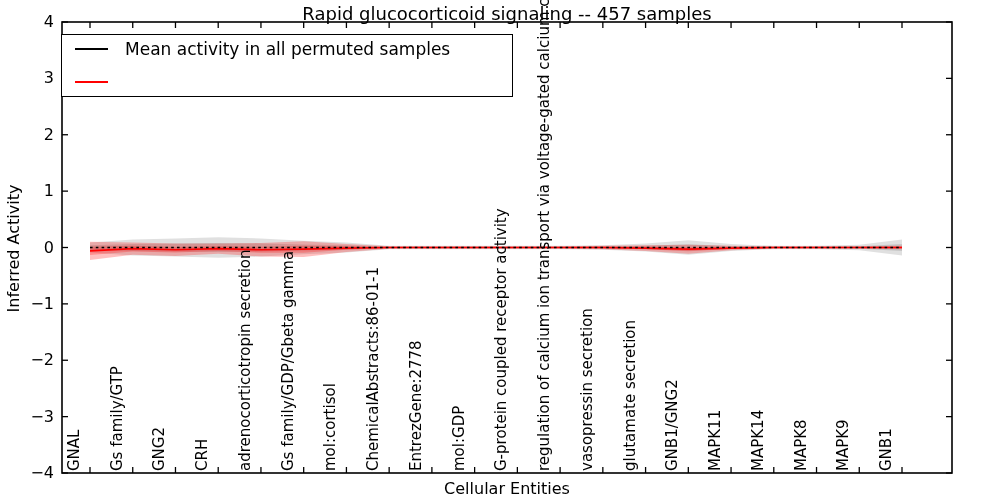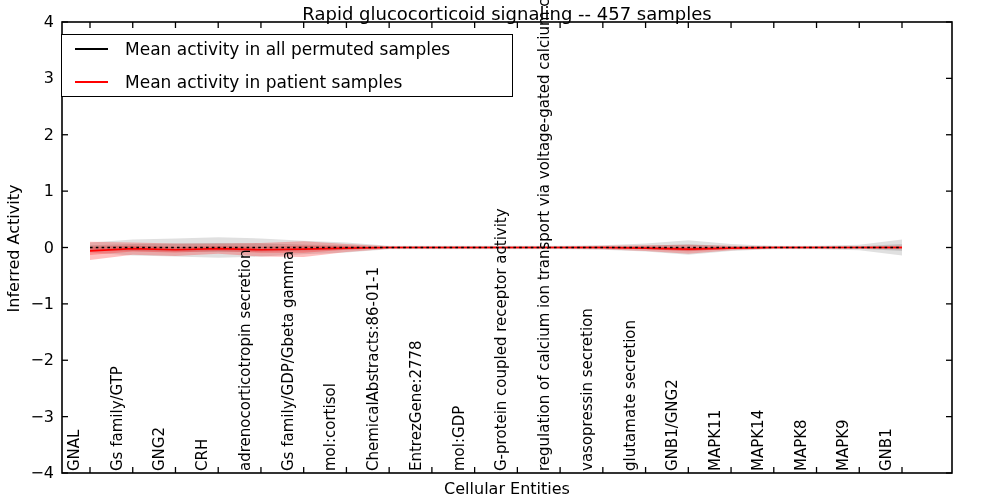--- a/index.html
+++ b/index.html
@@ -143,16 +143,15 @@
       <div class="xtick-label" style="left: 851.263px; top: 455px;">MAPK9</div>
       <div class="xtick-label" style="left: 894px; top: 455px;">GNB1</div>
     </div>
   <div id="legend">
       <div class="legend-row">
         <span class="legend-line" style="border-top-color: rgb(0, 0, 0);"></span>
         <span class="legend-label">Mean activity in all permuted samples</span>
       </div>
       <div class="legend-row">
         <span class="legend-line" style="border-top-color: rgb(255, 0, 0);"></span>
-        <span class="legend-label">Mean activity in patient samples</span>
       </div>
     </div>
 </div>
 
 </body></html>

